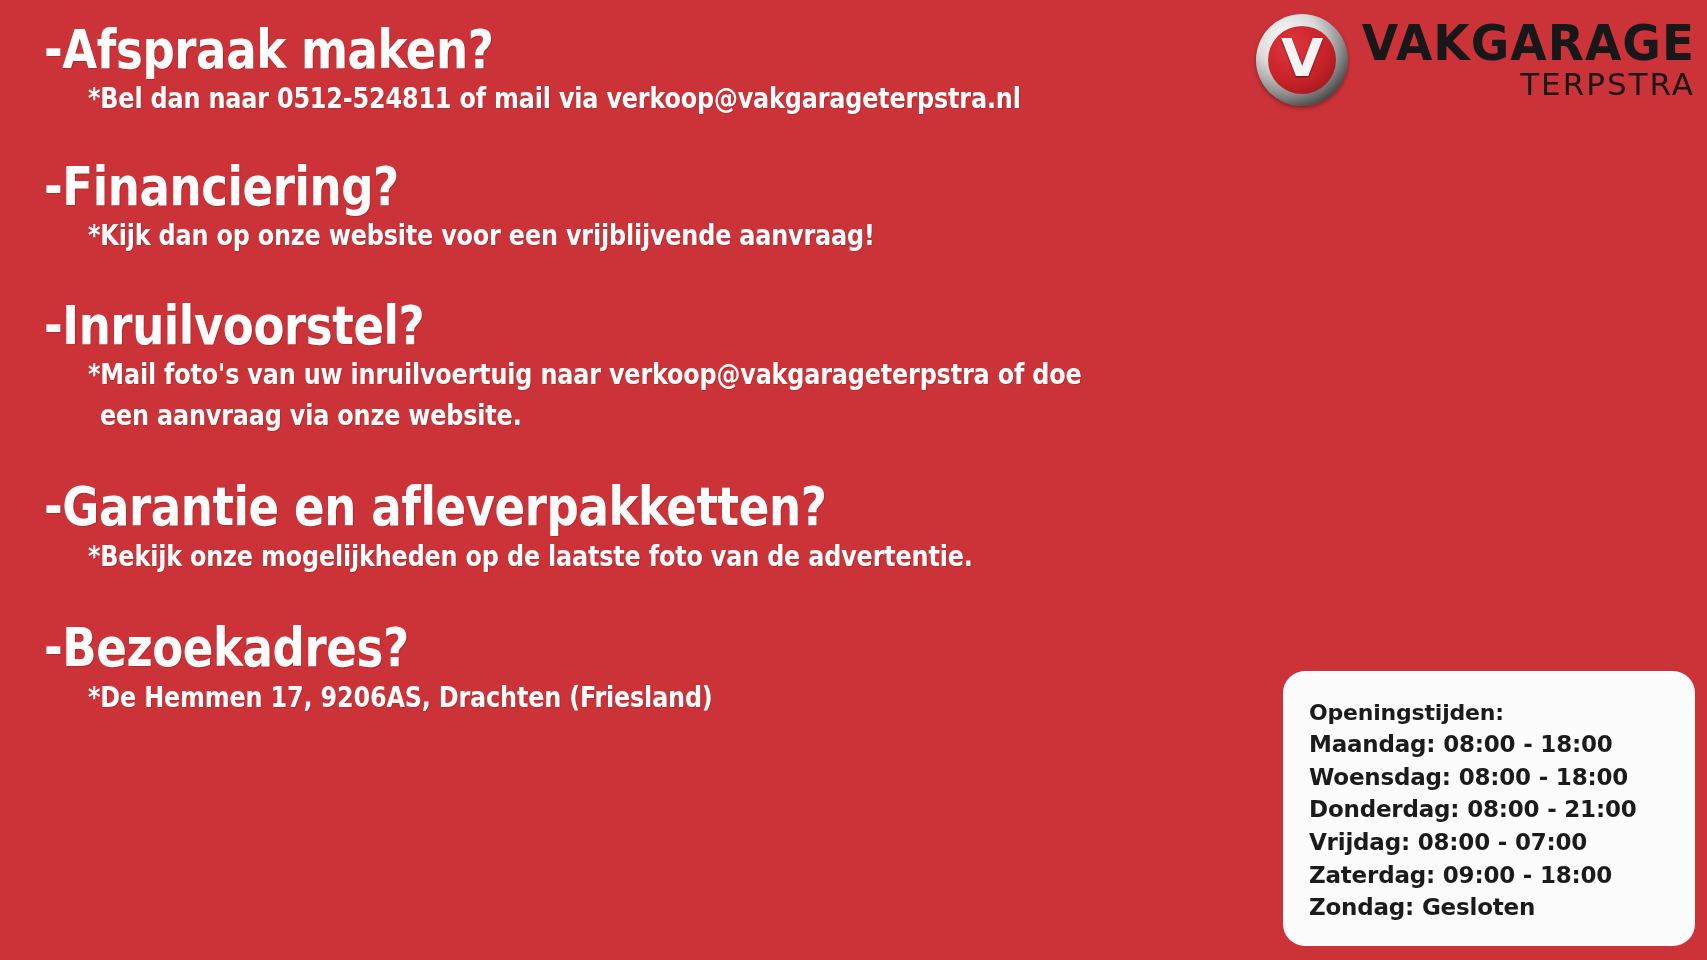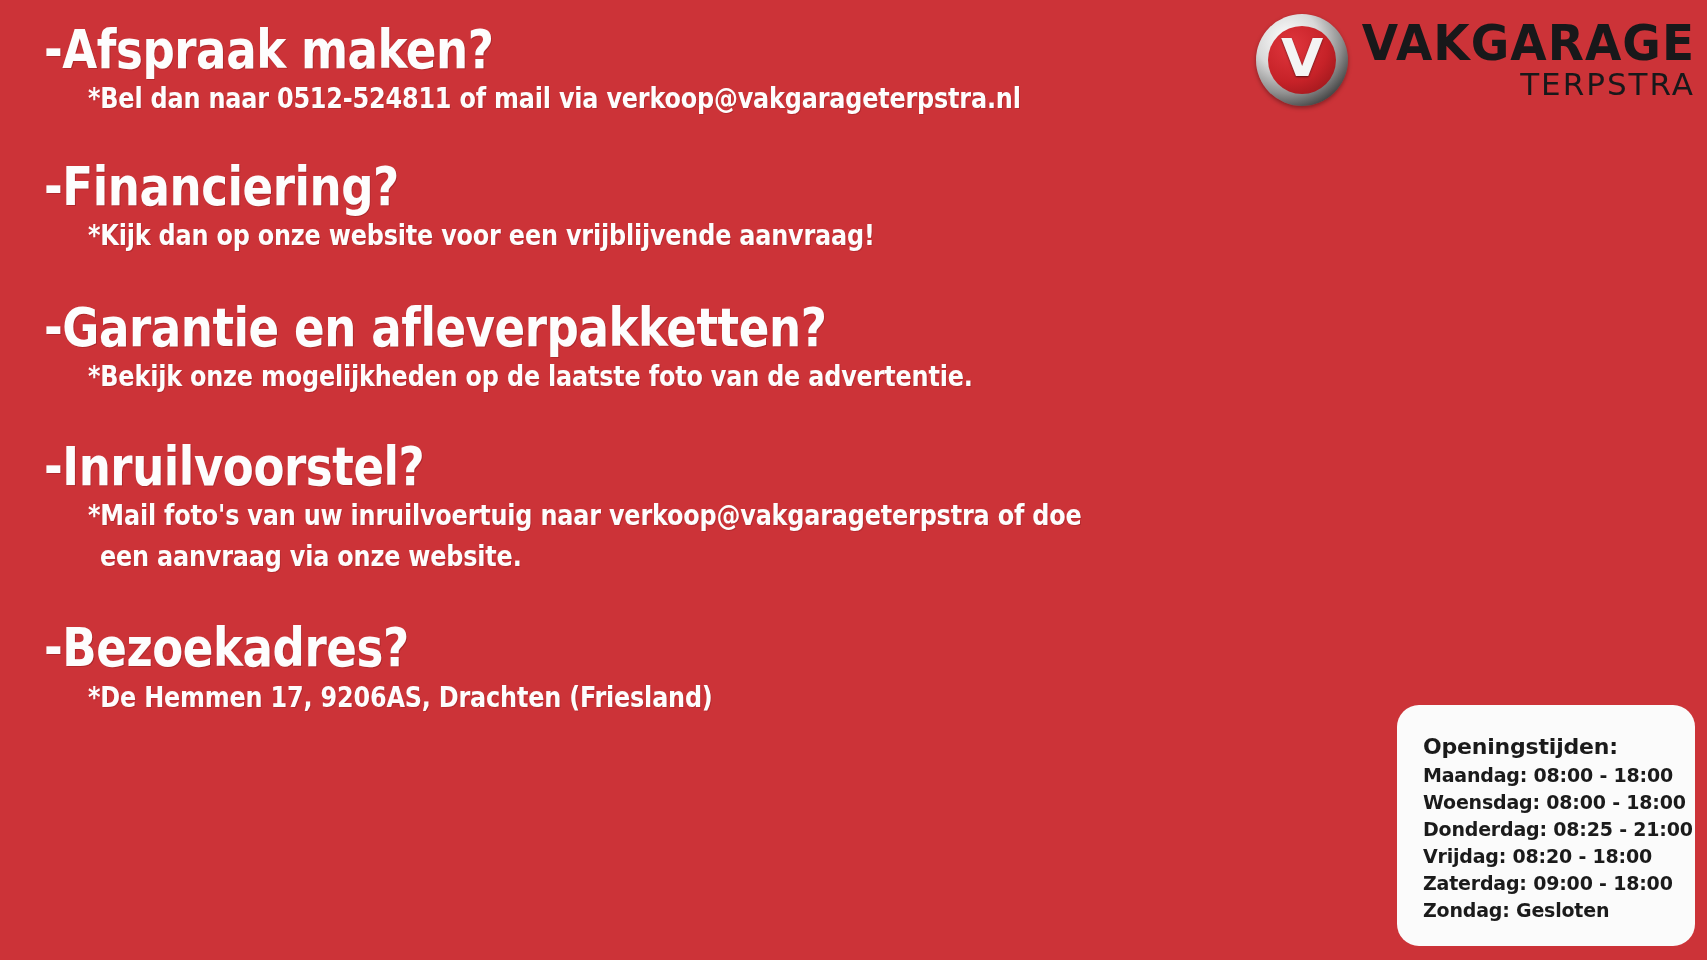--- a/index.html
+++ b/index.html
@@ -102,30 +102,30 @@
   .s-afspraak{margin-top:0;}
   .s-financiering{margin-top:38px;}
   .s-inruil{margin-top:40px;}
   .s-garantie{margin-top:42px;}
   .s-bezoek{margin-top:42px;}
 
   
   .hours-card{
     position:absolute;
     right:12px;bottom:14px;
-    width:298px;
+    width:412px;
     background:#fbfbfb;
     border-radius:22px;
     padding:26px 22px 22px 26px;
     box-sizing:border-box;
   }
   .hours-line{
     font-family:"DejaVu Sans", sans-serif;
     font-weight:bold;
-    font-size:19px;
+    font-size:23px;
     line-height:1.42;
     color:#1b1b1b;
     white-space:nowrap;
     letter-spacing:-0.2px;
   }
   .hours-title{font-size:22px;}
 </style>
 </head>
 <body>
 
@@ -146,41 +146,41 @@
     <div class="section s-afspraak">
       <div class="heading">-Afspraak maken?</div>
       <div class="subline">*Bel dan naar 0512-524811 of mail via verkoop@vakgarageterpstra.nl</div>
     </div>
 
     <div class="section s-financiering">
       <div class="heading">-Financiering?</div>
       <div class="subline">*Kijk dan op onze website voor een vrijblijvende aanvraag!</div>
     </div>
 
-    <div class="section s-garantie">
-      <div class="heading">-Garantie en afleverpakketten?</div>
-      <div class="subline">*Bekijk onze mogelijkheden op de laatste foto van de advertentie.</div>
-    </div>
-
     <div class="section s-inruil">
       <div class="heading">-Inruilvoorstel?</div>
       <div class="subline">*Mail foto's van uw inruilvoertuig naar verkoop@vakgarageterpstra of doe</div>
       <div class="subline indent2">een aanvraag via onze website.</div>
+    </div>
+
+    <div class="section s-garantie">
+      <div class="heading">-Garantie en afleverpakketten?</div>
+      <div class="subline">*Bekijk onze mogelijkheden op de laatste foto van de advertentie.</div>
     </div>
 
     <div class="section s-bezoek">
       <div class="heading">-Bezoekadres?</div>
       <div class="subline">*De Hemmen 17, 9206AS, Drachten (Friesland)</div>
     </div>
 
   </div>
 
   <div class="hours-card">
     <div class="hours-line hours-title">Openingstijden:</div>
     <div class="hours-line">Maandag: 08:00 - 18:00</div>
     <div class="hours-line">Woensdag: 08:00 - 18:00</div>
-    <div class="hours-line">Donderdag: 08:25 - 21:00</div>
-    <div class="hours-line">Vrijdag: 08:20 - 18:00</div>
+    <div class="hours-line">Donderdag: 08:00 - 21:00</div>
+    <div class="hours-line">Vrijdag: 08:00 - 07:00</div>
     <div class="hours-line">Zaterdag: 09:00 - 18:00</div>
     <div class="hours-line">Zondag: Gesloten</div>
   </div>
 
 </div>
 
 </body></html>

